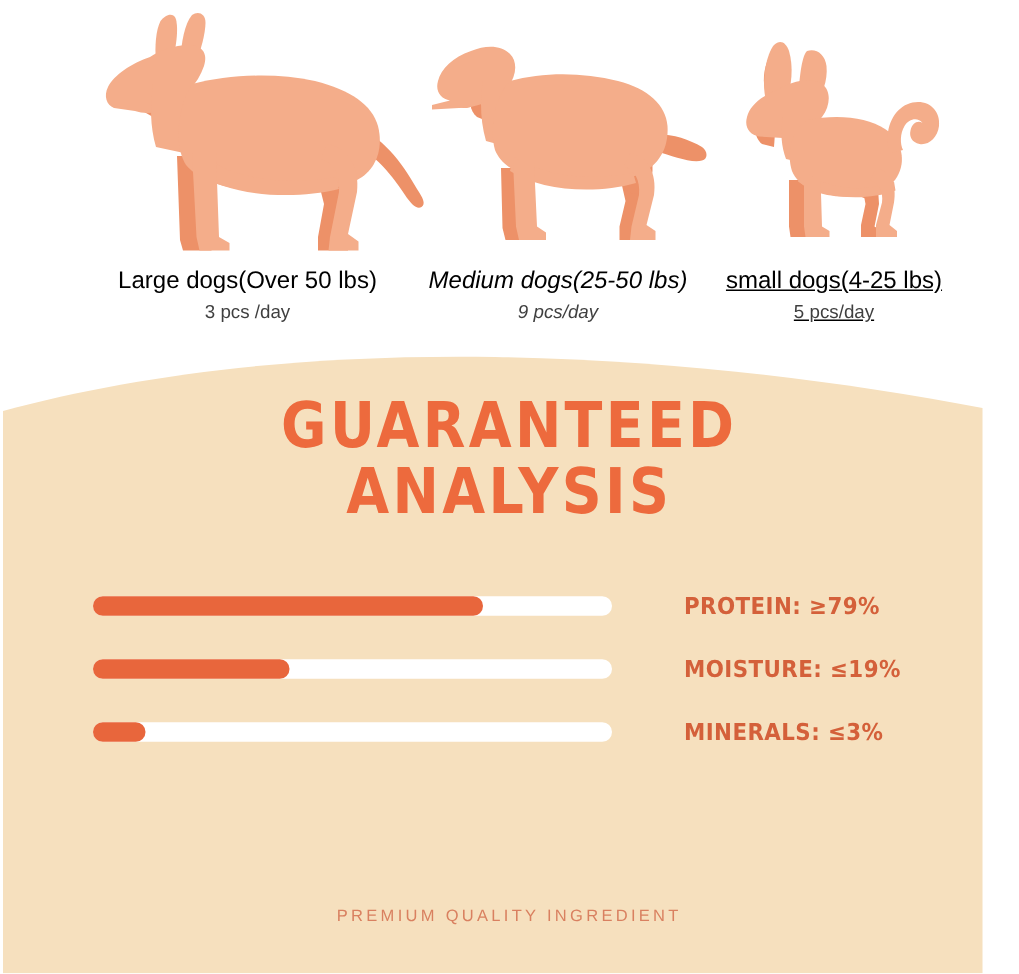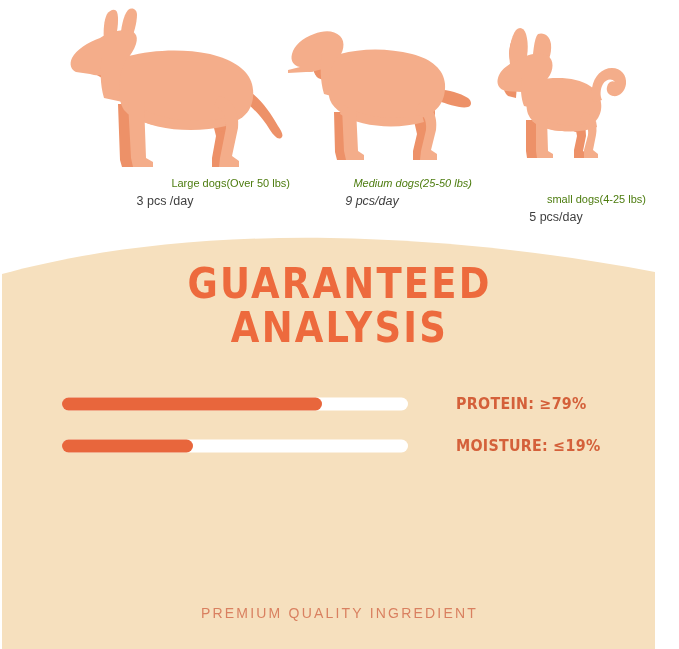--- a/index.html
+++ b/index.html
@@ -35,43 +35,42 @@
 
   .dog-art {
     position: relative;
     margin: 0 auto;
   }
 
   .dog-art svg { display: block; }
 
   .dog-caption {
     font-family: "Liberation Sans", sans-serif;
-    font-size: 11px;
-    color: #4d7c0f;
+    font-size: 16px;
+    color: #000000;
     line-height: 1.45;
     white-space: nowrap;
-    text-align: right;
   }
   .dog-caption-2 {
     font-family: "Liberation Sans", sans-serif;
     font-size: 12.5px;
     color: #3f3f3f;
     line-height: 1.45;
     white-space: nowrap;
     text-align: center;
   }
 
   
   #col-large  { left: 40px;  top: 8px;  width: 250px; }
   #col-medium { left: 272px; top: 8px;  width: 200px; }
   #col-small  { left: 466px; top: 8px;  width: 180px; }
 
   #col-large .cap-wrap  { margin-top: 8px; }
   #col-medium .cap-wrap { margin-top: 8px; font-style: italic; }
-  #col-small .cap-wrap  { margin-top: 24px; }
+  #col-small .cap-wrap  { margin-top: 8px; text-decoration: underline; }
 
   
   #analysis-panel {
     position: absolute;
     left: 0; top: 228px;
     width: 618px;
     height: 421px;
   }
 
   #panel-bg {
@@ -154,21 +153,21 @@
   }
 
   #premium-tagline {
     position: absolute;
     left: 0;
     top: 377px;
     width: 679px;
     text-align: center;
     color: #D98060;
     font-family: "Liberation Sans", sans-serif;
-    font-size: 14px;
+    font-size: 11px;
     letter-spacing: 2.2px;
   }
 </style>
 </head>
 <body>
 
 <div id="page">
 
   <div id="feeding-guide">
 
@@ -321,20 +320,26 @@
           <div class="nutrient-label">PROTEIN: ≥79%</div>
         </div>
 
         <div class="nutrient-row">
           <div class="bar-track">
             <div class="bar-fill" style="width: 38%;"></div>
           </div>
           <div class="nutrient-label">MOISTURE: ≤19%</div>
         </div>
 
+        <div class="nutrient-row">
+          <div class="bar-track">
+            <div class="bar-fill" style="width: 10%;"></div>
+          </div>
+          <div class="nutrient-label">MINERALS: ≤3%</div>
+        </div>
 
 
 
       </div>
 
       <div id="premium-tagline">PREMIUM QUALITY INGREDIENT</div>
     </div>
   </div>
 </div>
 

